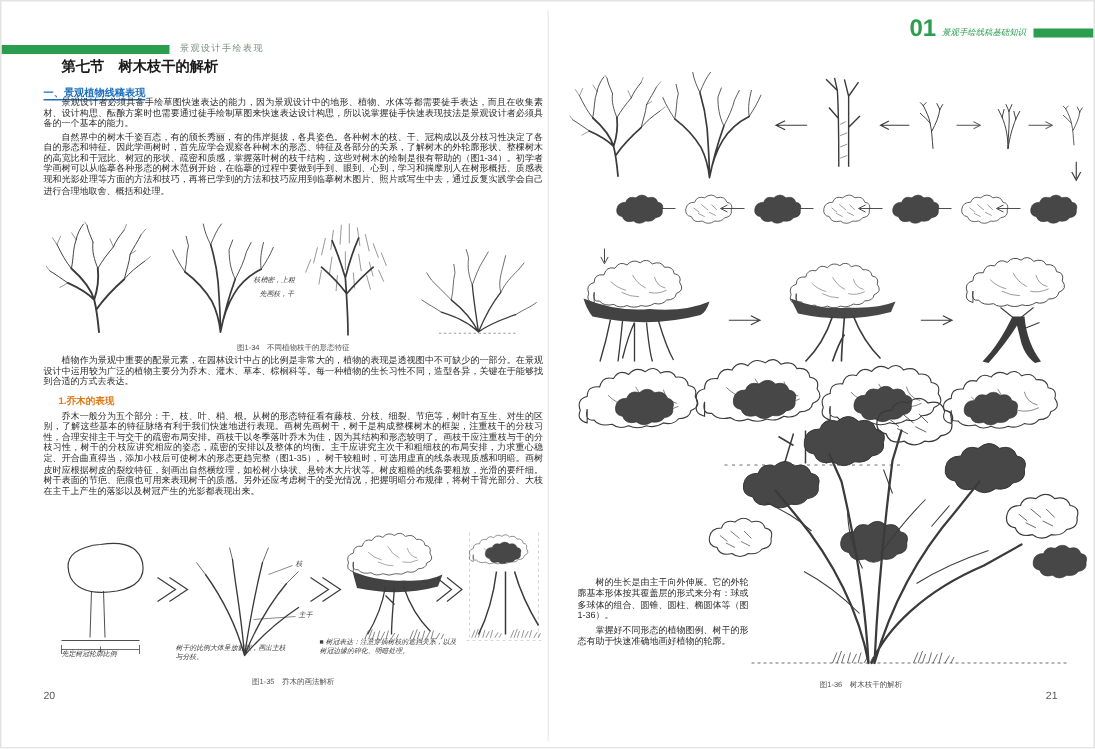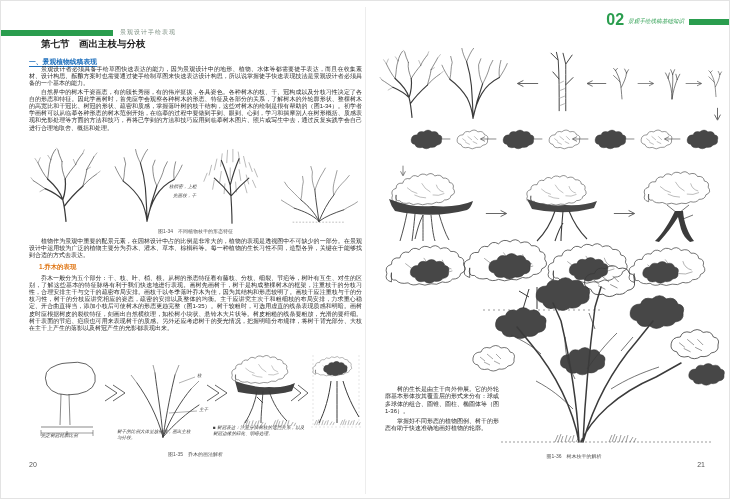--- a/index.html
+++ b/index.html
@@ -105,21 +105,21 @@
 <div class="spread">
   <div class="gutter"></div>
 
   <div>
 
     <div class="lp-header">
       <span class="bar" style="background:#2a9d4e"></span>
       <span class="brand">景观设计手绘表现</span>
     </div>
 
-    <h1 class="lp-title">第七节　画出主枝与分枝</h1>
+    <h1 class="lp-title">第七节　树木枝干的解析</h1>
     <h2 class="lp-blue" style="color:#1d6fbd">一、景观植物线稿表现</h2>
 
     <div class="textblock tb1">
       <p>景观设计者必须具备手绘草图快速表达的能力，因为景观设计中的地形、植物、水体等都需要徒手表达，而且在收集素材、设计构思、酝酿方案时也需要通过徒手绘制草图来快速表达设计构思，所以说掌握徒手快速表现技法是景观设计者必须具备的一个基本的能力。</p>
       <p>自然界中的树木千姿百态，有的颀长秀丽，有的伟岸挺拔，各具姿色。各种树木的枝、干、冠构成以及分枝习性决定了各自的形态和特征。因此学画树时，首先应学会观察各种树木的形态、特征及各部分的关系，了解树木的外轮廓形状、整棵树木的高宽比和干冠比、树冠的形状、疏密和质感，掌握落叶树的枝干结构，这些对树木的绘制是很有帮助的（图1-34）。初学者学画树可以从临摹各种形态的树木范例开始，在临摹的过程中要做到手到、眼到、心到，学习和揣摩别人在树形概括、质感表现和光影处理等方面的方法和技巧，再将已学到的方法和技巧应用到临摹树木图片、照片或写生中去，通过反复实践学会自己进行合理地取舍、概括和处理。</p>
     </div>
 
     <svg class="sketch" style="top:140px;left:28px" width="332" height="84" viewBox="0 0 332 84">
       <use href="#btree1" x="0" y="6" width="74" height="76"></use>
       <use href="#btree2" x="80" y="4" width="76" height="78"></use>
@@ -176,21 +176,21 @@
     <span class="hand" style="left:196px;top:372px">枝</span>
     <span class="hand" style="left:198px;top:406px">主干</span>
     <div class="caption cap35">图1-35　乔木的画法解析</div>
 
     <div class="pgnum pg-left">20</div>
   </div>
 
   <div>
 
     <div class="rp-header">
-      <span class="num" style="color:#2a9d4e">02</span>
+      <span class="num" style="color:#2a9d4e">01</span>
       <span class="ttl" style="color:#2a9d4e">景观手绘线稿基础知识</span>
       <span class="bar" style="background:#2a9d4e"></span>
     </div>
 
     <svg class="sketch" style="top:42px;left:378px" width="348" height="118" viewBox="0 0 348 118">
       <use href="#btree1" x="0" y="4" width="66" height="74"></use>
       <use href="#btree2" x="58" y="0" width="72" height="78"></use>
       <use href="#arrL" x="134" y="36" width="26" height="9"></use>
       <use href="#trunkSeg" x="166" y="8" width="34" height="62"></use>
       <use href="#arrL" x="204" y="36" width="24" height="9"></use>

